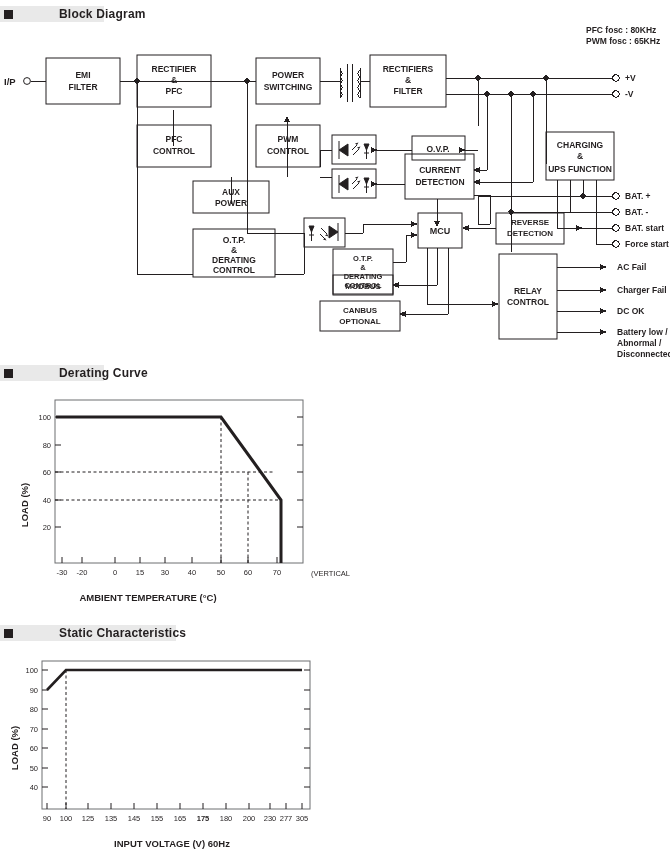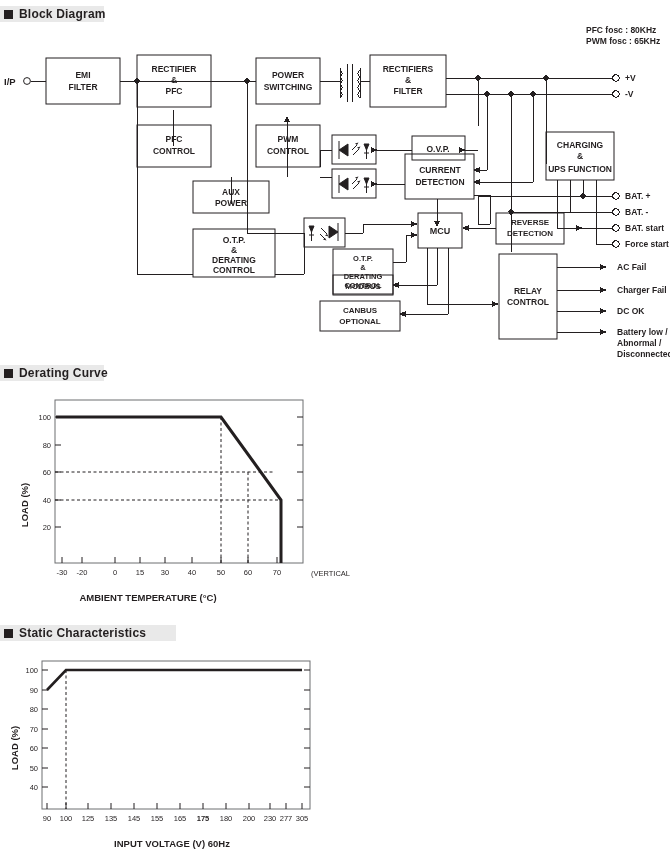--- a/index.html
+++ b/index.html
@@ -16,20 +16,21 @@
     overflow: hidden;
   }
   .section-header {
     position: absolute;
     height: 16px;
     background: #e9e9e9;
     display: flex;
     align-items: center;
     padding: 0 6px 0 4px;
     box-sizing: border-box;
+    gap: 40px;
   }
   .section-header .sq {
     width: 9px;
     height: 9px;
     background: #231f20;
     display: inline-block;
     margin-right: 6px;
     flex: 0 0 auto;
   }
   .section-header .ttl {

